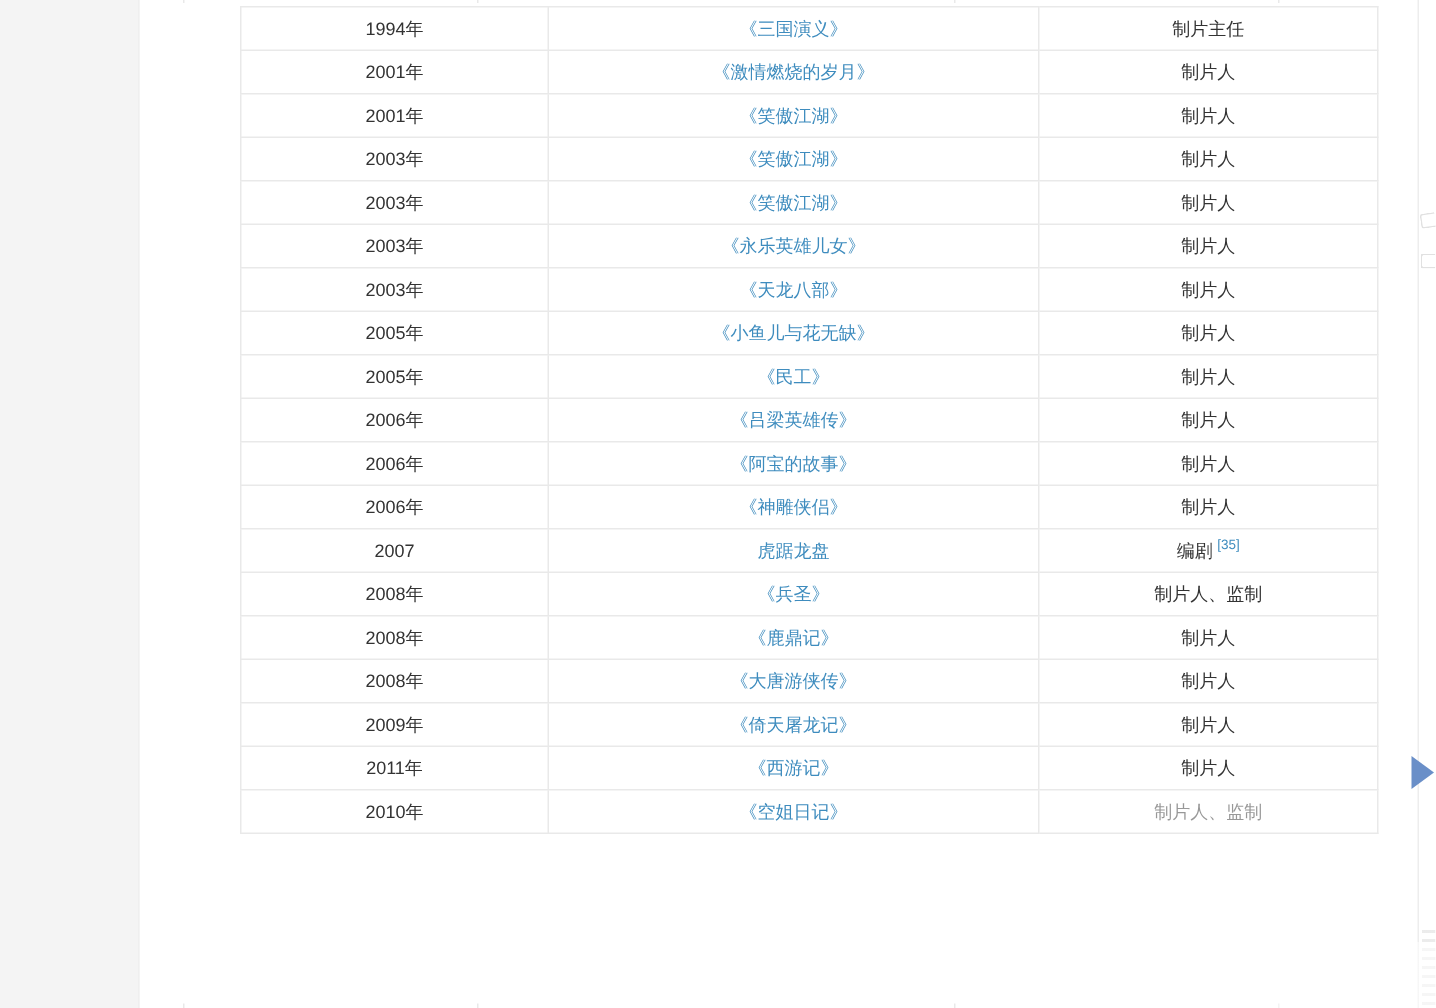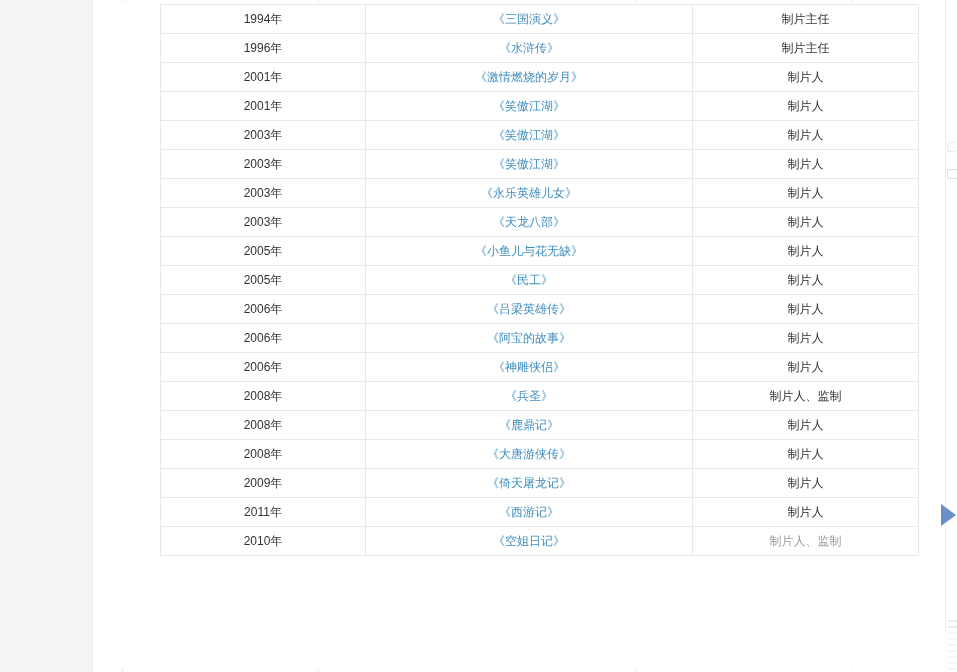--- a/index.html
+++ b/index.html
@@ -114,25 +114,20 @@
 </div>
 
 <table class="filmography">
   <tbody id="film-tbody">
       <tr>
         <td class="col-year">1994年</td>
         <td class="col-title"><a class="title-link">《三国演义》</a></td>
         <td class="col-role"><span>制片主任</span></td>
       </tr>
       <tr>
-        <td class="col-year">1996年</td>
-        <td class="col-title"><a class="title-link">《水浒传》</a></td>
-        <td class="col-role"><span>制片主任</span></td>
-      </tr>
-      <tr>
         <td class="col-year">2001年</td>
         <td class="col-title"><a class="title-link">《激情燃烧的岁月》</a></td>
         <td class="col-role"><span>制片人</span></td>
       </tr>
       <tr>
         <td class="col-year">2001年</td>
         <td class="col-title"><a class="title-link">《笑傲江湖》</a></td>
         <td class="col-role"><span>制片人</span></td>
       </tr>
       <tr>
@@ -172,20 +167,25 @@
       </tr>
       <tr>
         <td class="col-year">2006年</td>
         <td class="col-title"><a class="title-link">《阿宝的故事》</a></td>
         <td class="col-role"><span>制片人</span></td>
       </tr>
       <tr>
         <td class="col-year">2006年</td>
         <td class="col-title"><a class="title-link">《神雕侠侣》</a></td>
         <td class="col-role"><span>制片人</span></td>
+      </tr>
+      <tr>
+        <td class="col-year">2007</td>
+        <td class="col-title"><a class="title-link">虎踞龙盘</a></td>
+        <td class="col-role"><span>编剧</span><sup class="ref-link">[35]</sup></td>
       </tr>
       <tr>
         <td class="col-year">2008年</td>
         <td class="col-title"><a class="title-link">《兵圣》</a></td>
         <td class="col-role"><span>制片人、监制</span></td>
       </tr>
       <tr>
         <td class="col-year">2008年</td>
         <td class="col-title"><a class="title-link">《鹿鼎记》</a></td>
         <td class="col-role"><span>制片人</span></td>

